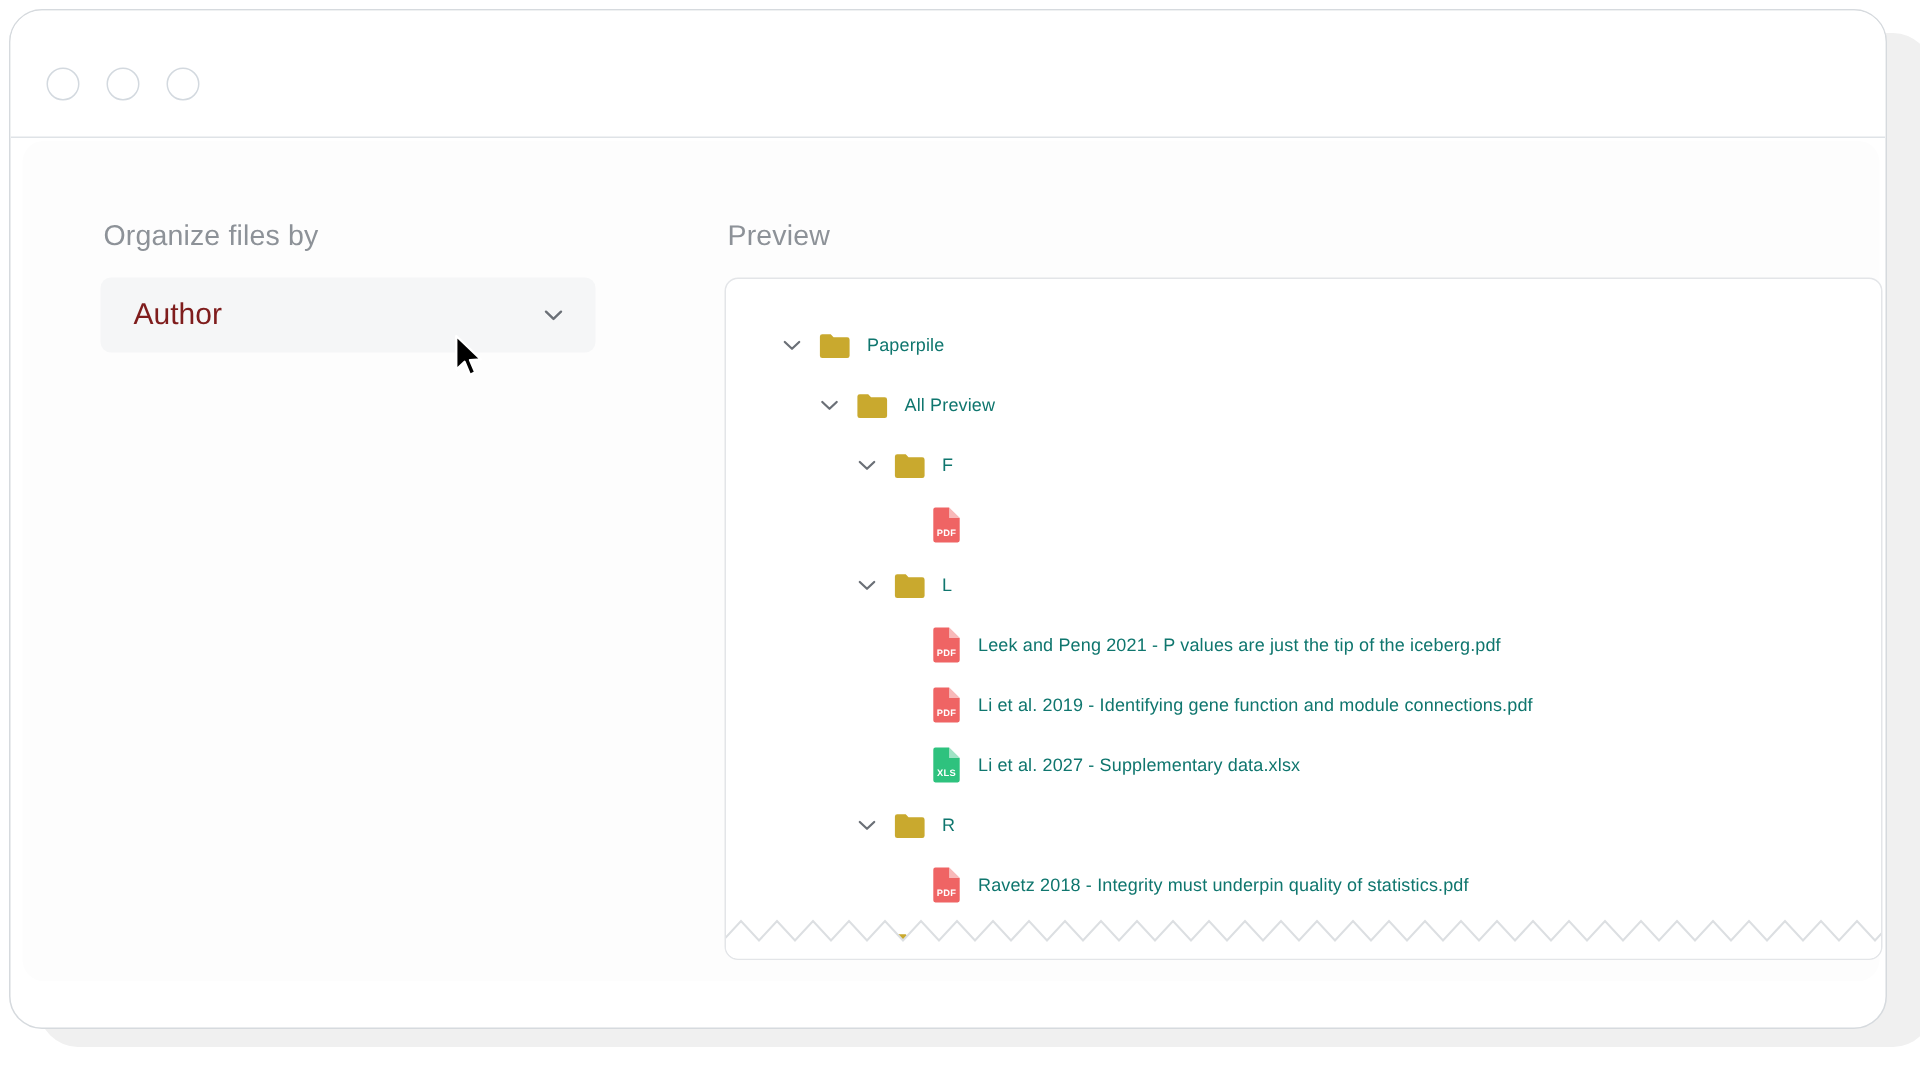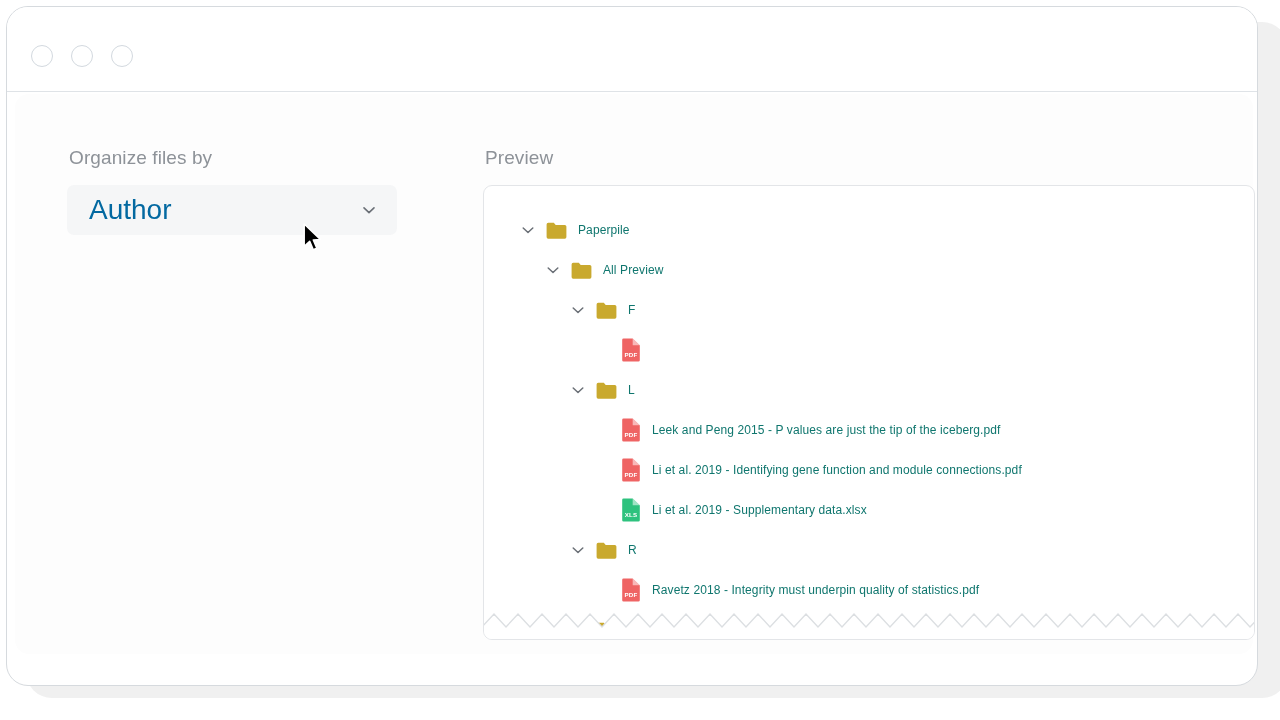--- a/index.html
+++ b/index.html
@@ -111,22 +111,22 @@
     position: relative;
     width: 330px;
     height: 50px;
     background: #f5f6f7;
     border-radius: 7px;
     display: flex;
     align-items: center;
     cursor: pointer;
   }
   .select-value {
-    font-size: 28px;
-    color: #0369a1;
+    font-size: 20px;
+    color: #7f1d1d;
     margin-left: 22px;
     font-weight: 400;
   }
   .select-chevron {
     position: absolute;
     right: 20px;
     top: 50%;
     transform: translateY(-50%);
     width: 16px;
     height: 16px;
@@ -300,39 +300,39 @@
                     </svg></span>
                   <span class="row-label">L</span>
                 </div>
                 <div class="tree-row" style="padding-left: 111px;">
                   <span class="twisty-spacer"></span>
                   <span class="file-icon"><svg width="20" height="24" viewBox="0 0 20 24">
                       <path d="M1.2 1.8 a1.4 1.4 0 0 1 1.4-1.4 h9.1 l7.1 6.9 v14.9 a1.4 1.4 0 0 1 -1.4 1.4 h-14.8 a1.4 1.4 0 0 1 -1.4 -1.4 z" fill="#ef6464"></path>
                       <path d="M11.7 0.4 L18.8 7.3 h-7.1 z" fill="#ffffff" fill-opacity="0.55"></path>
                       <text x="10" y="19.2" font-family="Liberation Sans, sans-serif" font-size="6.2" font-weight="bold" fill="#ffffff" text-anchor="middle" letter-spacing="0.2">PDF</text>
                     </svg></span>
-                  <span class="row-label">Leek and Peng 2015 - P values are just the tip of the iceberg.pdf</span>
+                  <span class="row-label">Leek and Peng 2021 - P values are just the tip of the iceberg.pdf</span>
                 </div>
                 <div class="tree-row" style="padding-left: 111px;">
                   <span class="twisty-spacer"></span>
                   <span class="file-icon"><svg width="20" height="24" viewBox="0 0 20 24">
                       <path d="M1.2 1.8 a1.4 1.4 0 0 1 1.4-1.4 h9.1 l7.1 6.9 v14.9 a1.4 1.4 0 0 1 -1.4 1.4 h-14.8 a1.4 1.4 0 0 1 -1.4 -1.4 z" fill="#ef6464"></path>
                       <path d="M11.7 0.4 L18.8 7.3 h-7.1 z" fill="#ffffff" fill-opacity="0.55"></path>
                       <text x="10" y="19.2" font-family="Liberation Sans, sans-serif" font-size="6.2" font-weight="bold" fill="#ffffff" text-anchor="middle" letter-spacing="0.2">PDF</text>
                     </svg></span>
                   <span class="row-label">Li et al. 2019 - Identifying gene function and module connections.pdf</span>
                 </div>
                 <div class="tree-row" style="padding-left: 111px;">
                   <span class="twisty-spacer"></span>
                   <span class="file-icon"><svg width="20" height="24" viewBox="0 0 20 24">
                       <path d="M1.2 1.8 a1.4 1.4 0 0 1 1.4-1.4 h9.1 l7.1 6.9 v14.9 a1.4 1.4 0 0 1 -1.4 1.4 h-14.8 a1.4 1.4 0 0 1 -1.4 -1.4 z" fill="#2ec27e"></path>
                       <path d="M11.7 0.4 L18.8 7.3 h-7.1 z" fill="#ffffff" fill-opacity="0.55"></path>
                       <text x="10" y="19.2" font-family="Liberation Sans, sans-serif" font-size="6.2" font-weight="bold" fill="#ffffff" text-anchor="middle" letter-spacing="0.2">XLS</text>
                     </svg></span>
-                  <span class="row-label">Li et al. 2019 - Supplementary data.xlsx</span>
+                  <span class="row-label">Li et al. 2027 - Supplementary data.xlsx</span>
                 </div>
                 <div class="tree-row" style="padding-left: 86px;">
                   <span class="twisty"><svg width="16" height="16" viewBox="0 0 16 16">
                       <path d="M3.2 6.0 L8 10.5 L12.8 6.0" fill="none" stroke="#6b7077" stroke-width="1.5" stroke-linecap="round" stroke-linejoin="round"></path>
                     </svg></span>
                   <span class="folder-icon"><svg width="21" height="17" viewBox="0 0 21 17">
                       <path d="M0.6 2.4 a1.6 1.6 0 0 1 1.6-1.6 h5.6 l1.9 2.1 h9.1 a1.6 1.6 0 0 1 1.6 1.6 v10.6 a1.6 1.6 0 0 1 -1.6 1.6 h-16.6 a1.6 1.6 0 0 1 -1.6 -1.6 z" fill="#c9a92e"></path>
                     </svg></span>
                   <span class="row-label">R</span>
                 </div>

